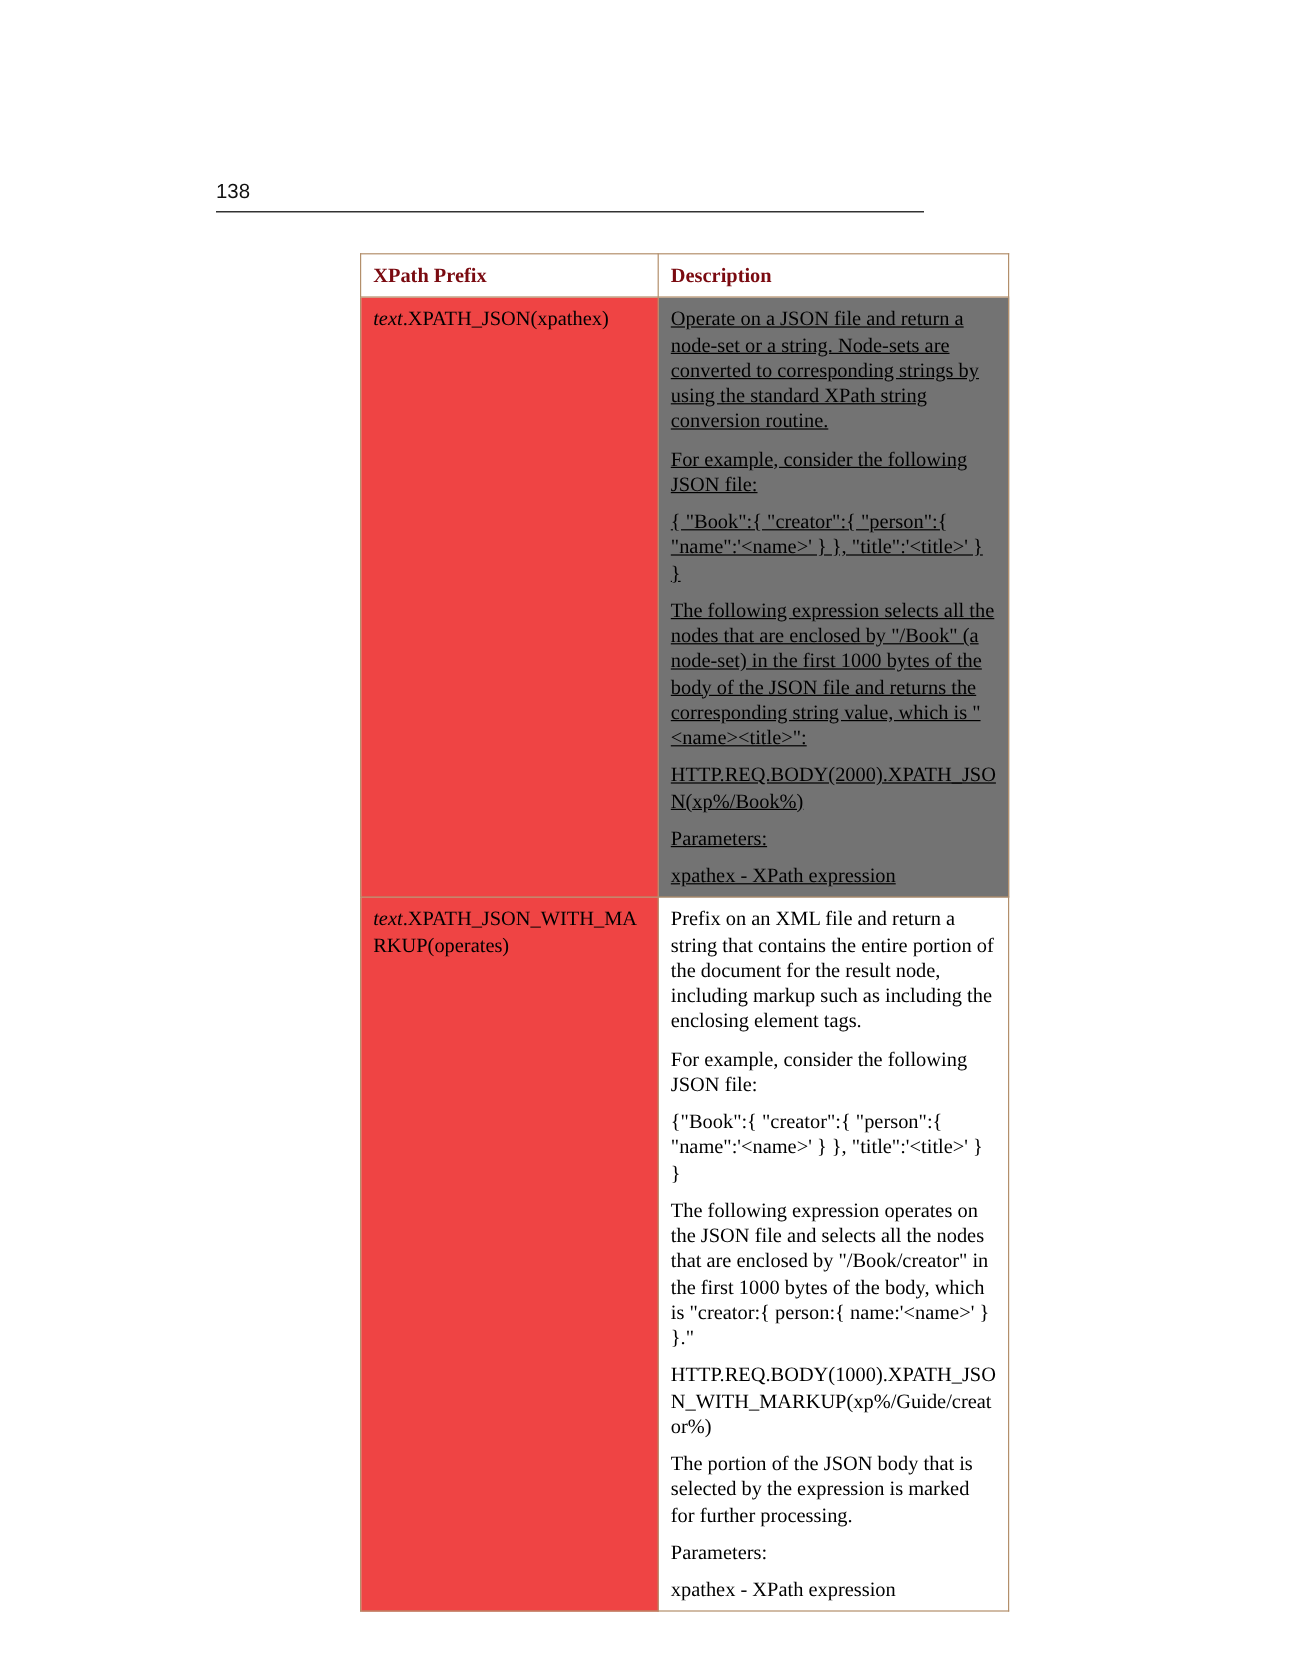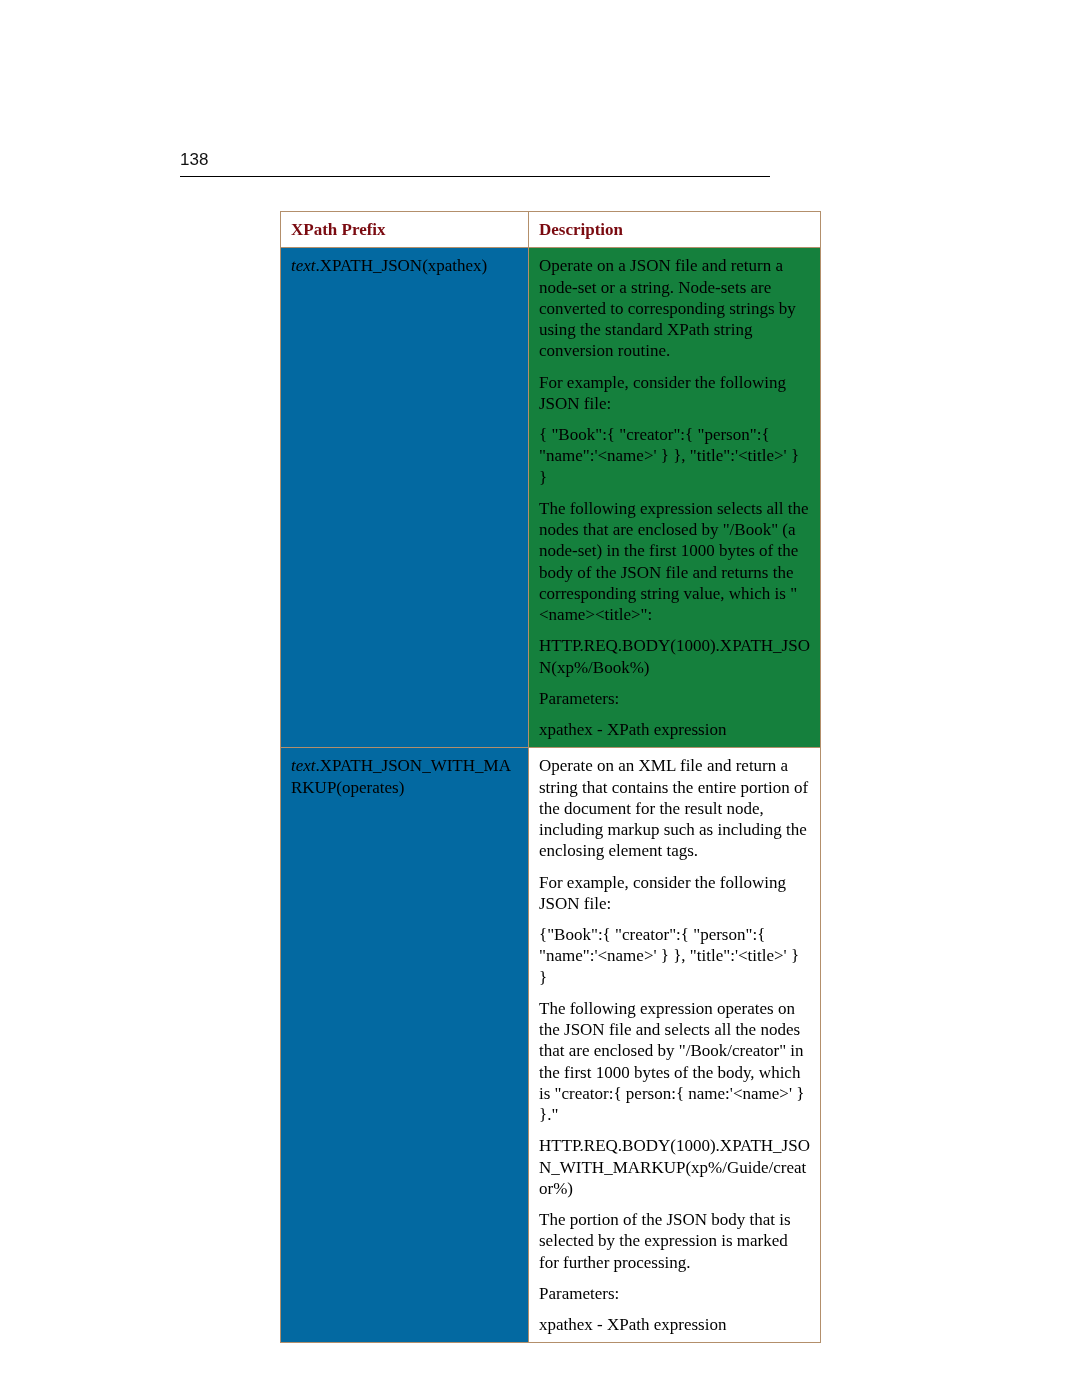--- a/index.html
+++ b/index.html
@@ -1,26 +1,26 @@
 <!DOCTYPE html>
 <html><head>
 <meta charset="utf-8">
 <style>
   * { box-sizing: border-box; margin: 0; padding: 0; }
   html, body { width: 1080px; height: 1397px; background: #fff; font-family: "Times New Roman", Times, serif; color: #000; }
   .page { width: 900px; height: 1397px; padding: 150px 130px 80px 180px; position: relative; }
   .header-line { display: flex; align-items: baseline; gap: 20px; font-family: Arial, Helvetica, sans-serif; font-size: 17px; color: #111; }
   .header-rule { border: none; border-top: 1.5px solid #000; margin-top: 6px; margin-bottom: 34px; }
   .table-wrap { margin-left: 100px; margin-right: 0; }
-  table.ref { border-collapse: collapse; width: 540px; table-layout: fixed; }
+  table.ref { border-collapse: collapse; width: 540px; table-layout: fixed; margin-left: 20px; }
   table.ref th, table.ref td { border: 1px solid #b38f6b; padding: 7px 10px; vertical-align: top; text-align: left; font-size: 17px; line-height: 1.25; }
   table.ref th { font-family: "Times New Roman", Times, serif; font-weight: bold; color: #7a0a10; background: #fff; }
-  table.ref td.prefix-cell { background: #0369a1; color: #000; width: 248px; }
+  table.ref td.prefix-cell { background: #ef4444; color: #000; width: 248px; }
   table.ref td.desc-cell { width: 292px; }
-  .bg-a { background: #15803d; }
+  .bg-a { background: #737373; text-decoration: underline; }
   .bg-b { background: #fff; }
   .prefix-italic { font-style: italic; }
   .desc-cell p { margin: 0 0 10px 0; }
   .desc-cell p:last-child { margin-bottom: 0; }
   .wb { word-break: break-word; overflow-wrap: anywhere; }
 </style>
 </head>
 <body>
 
 <div class="page">
@@ -45,31 +45,31 @@
       <tbody>
         <tr>
           <td class="prefix-cell">
             <span class="prefix-italic">text</span><span class="wb">.XPATH_JSON(xpathex)</span>
           </td>
           <td class="desc-cell bg-a">
             <p class="wb">Operate on a JSON file and return a node-set or a string. Node-sets are converted to corresponding strings by using the standard XPath string conversion routine.</p>
             <p class="wb">For example, consider the following JSON file:</p>
             <p class="wb">{ "Book":{ "creator":{ "person":{ "name":'&lt;name&gt;' } }, "title":'&lt;title&gt;' } }</p>
             <p class="wb">The following expression selects all the nodes that are enclosed by "/Book" (a node-set) in the first 1000 bytes of the body of the JSON file and returns the corresponding string value, which is "&lt;name&gt;&lt;title&gt;":</p>
-            <p class="wb">HTTP.REQ.BODY(1000).XPATH_JSON(xp%/Book%)</p>
+            <p class="wb">HTTP.REQ.BODY(2000).XPATH_JSON(xp%/Book%)</p>
             <p class="wb">Parameters:</p>
             <p class="wb">xpathex - XPath expression</p>
           </td>
         </tr>
         <tr>
           <td class="prefix-cell">
             <span class="prefix-italic">text</span><span class="wb">.XPATH_JSON_WITH_MARKUP(operates)</span>
           </td>
           <td class="desc-cell bg-b">
-            <p class="wb">Operate on an XML file and return a string that contains the entire portion of the document for the result node, including markup such as including the enclosing element tags.</p>
+            <p class="wb">Prefix on an XML file and return a string that contains the entire portion of the document for the result node, including markup such as including the enclosing element tags.</p>
             <p class="wb">For example, consider the following JSON file:</p>
             <p class="wb">{"Book":{ "creator":{ "person":{ "name":'&lt;name&gt;' } }, "title":'&lt;title&gt;' } }</p>
             <p class="wb">The following expression operates on the JSON file and selects all the nodes that are enclosed by "/Book/creator" in the first 1000 bytes of the body, which is "creator:{ person:{ name:'&lt;name&gt;' } }."</p>
             <p class="wb">HTTP.REQ.BODY(1000).XPATH_JSON_WITH_MARKUP(xp%/Guide/creator%)</p>
             <p class="wb">The portion of the JSON body that is selected by the expression is marked for further processing.</p>
             <p class="wb">Parameters:</p>
             <p class="wb">xpathex - XPath expression</p>
           </td>
         </tr>
       </tbody>

